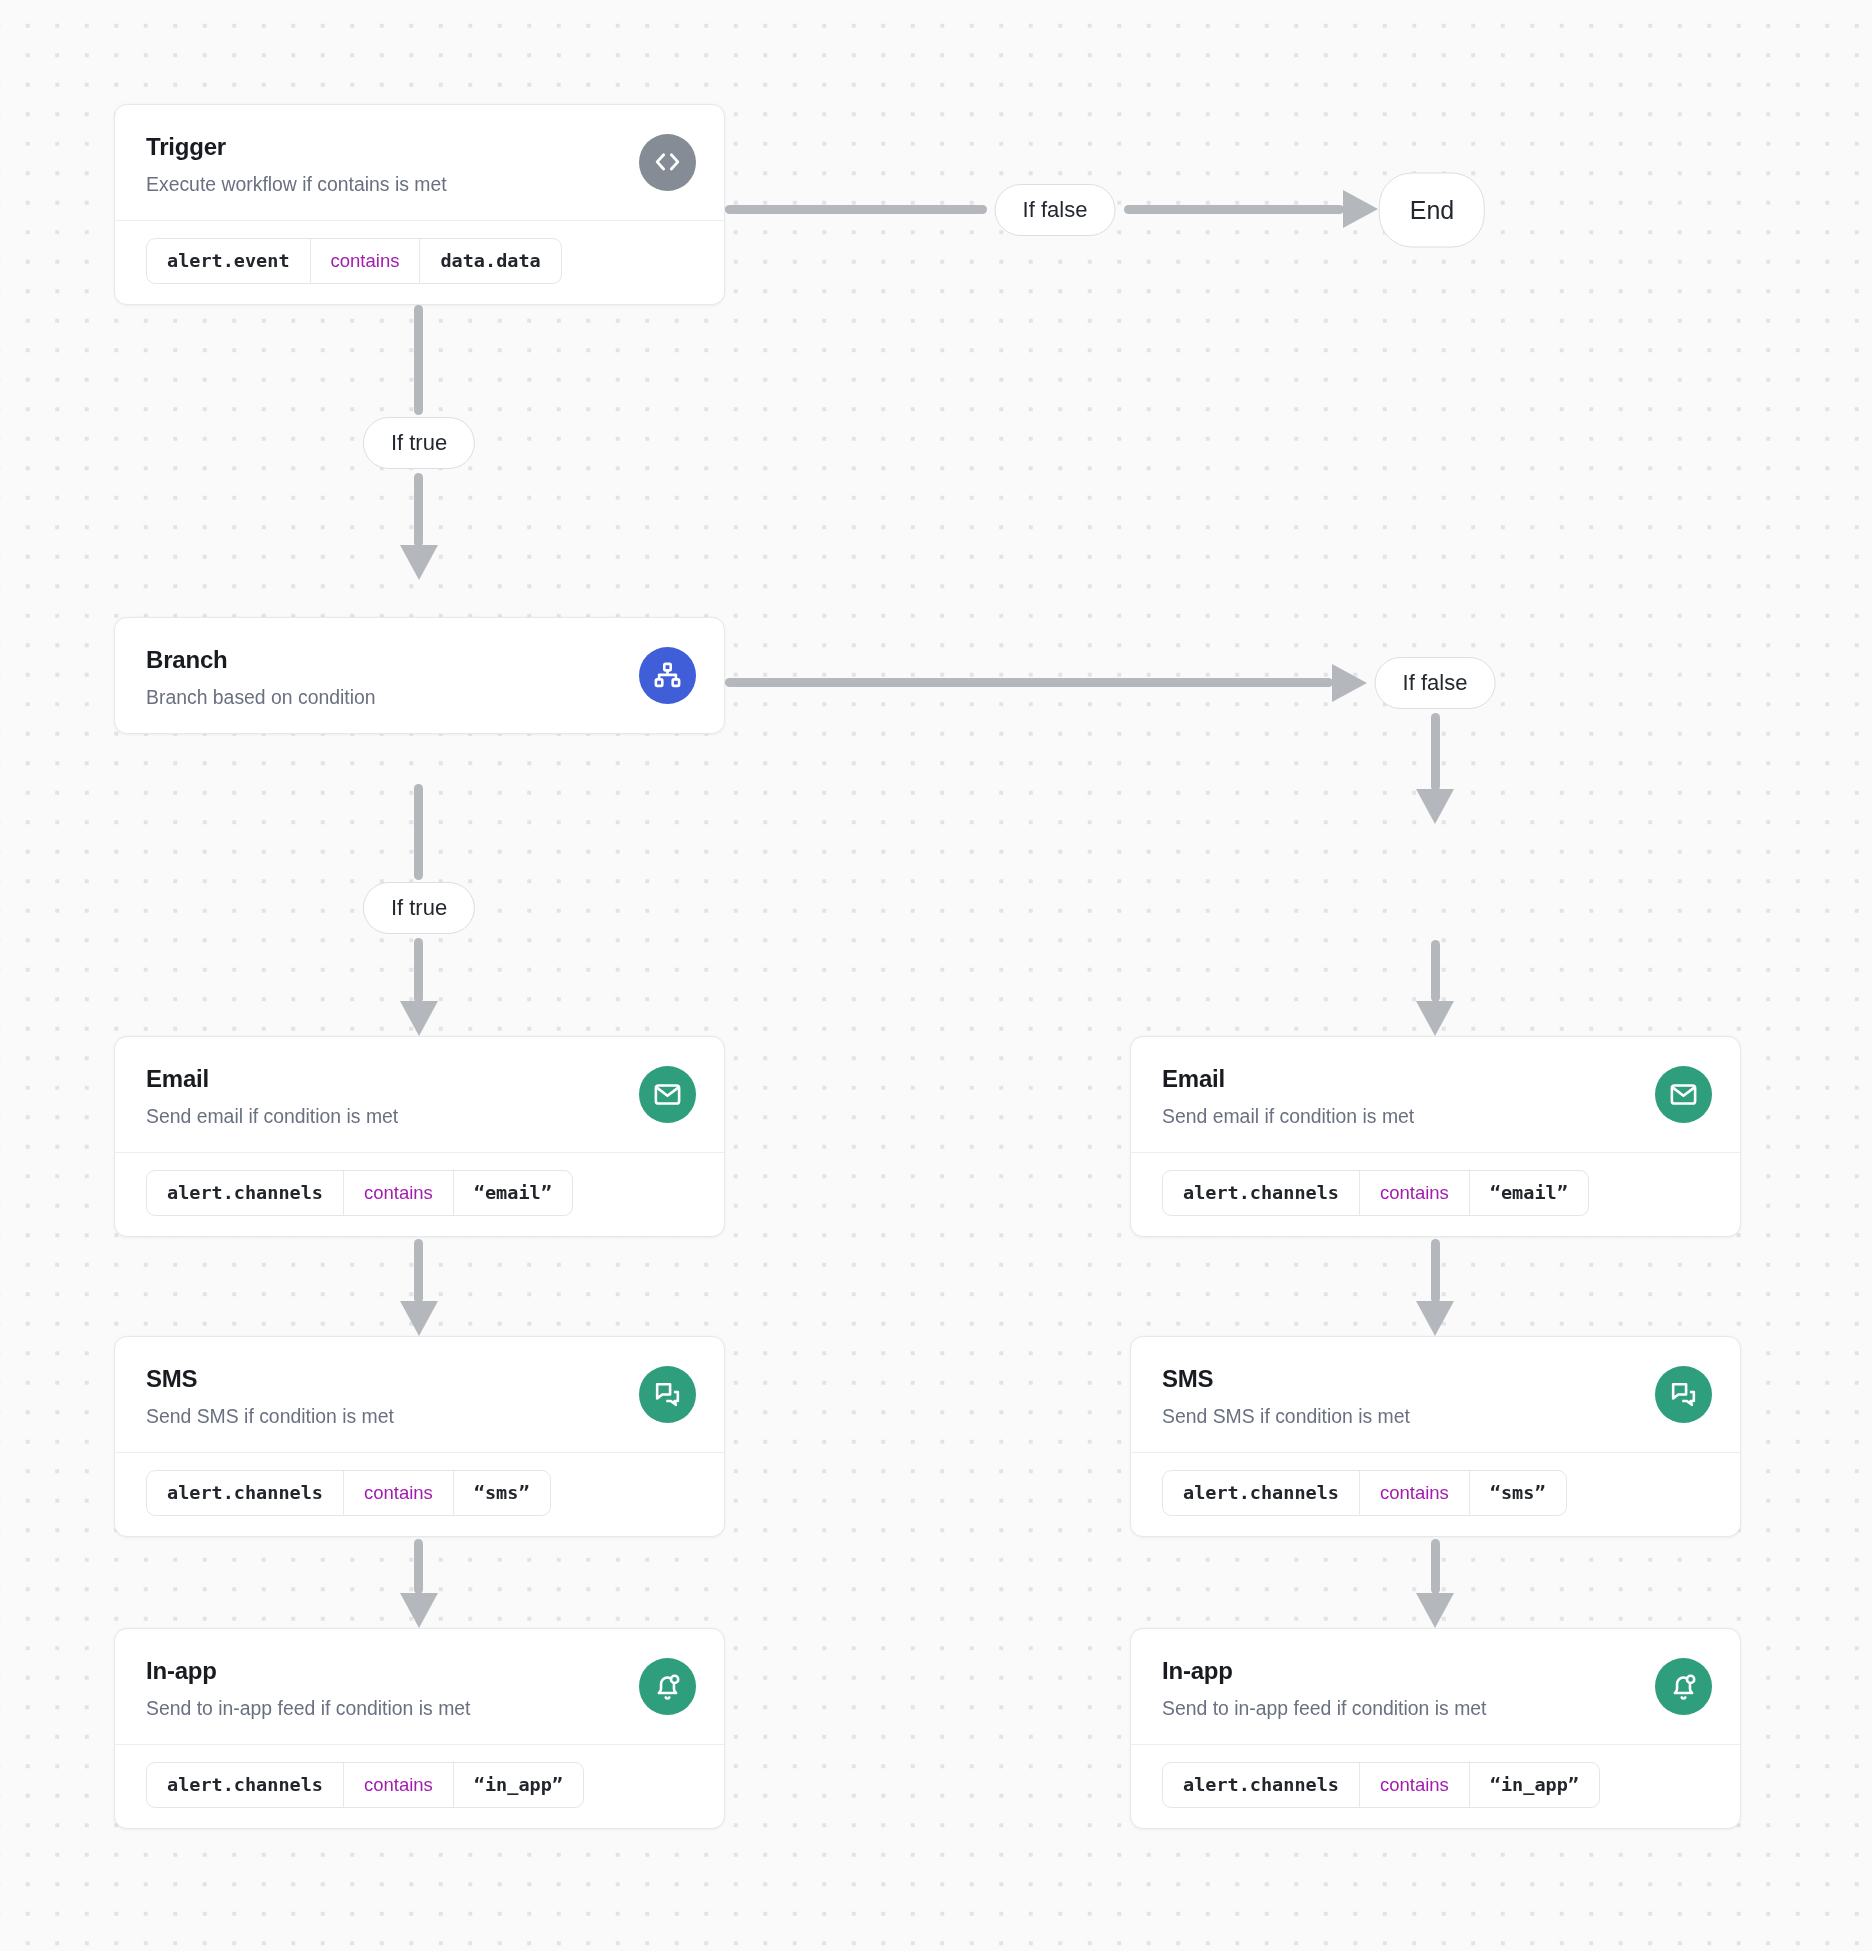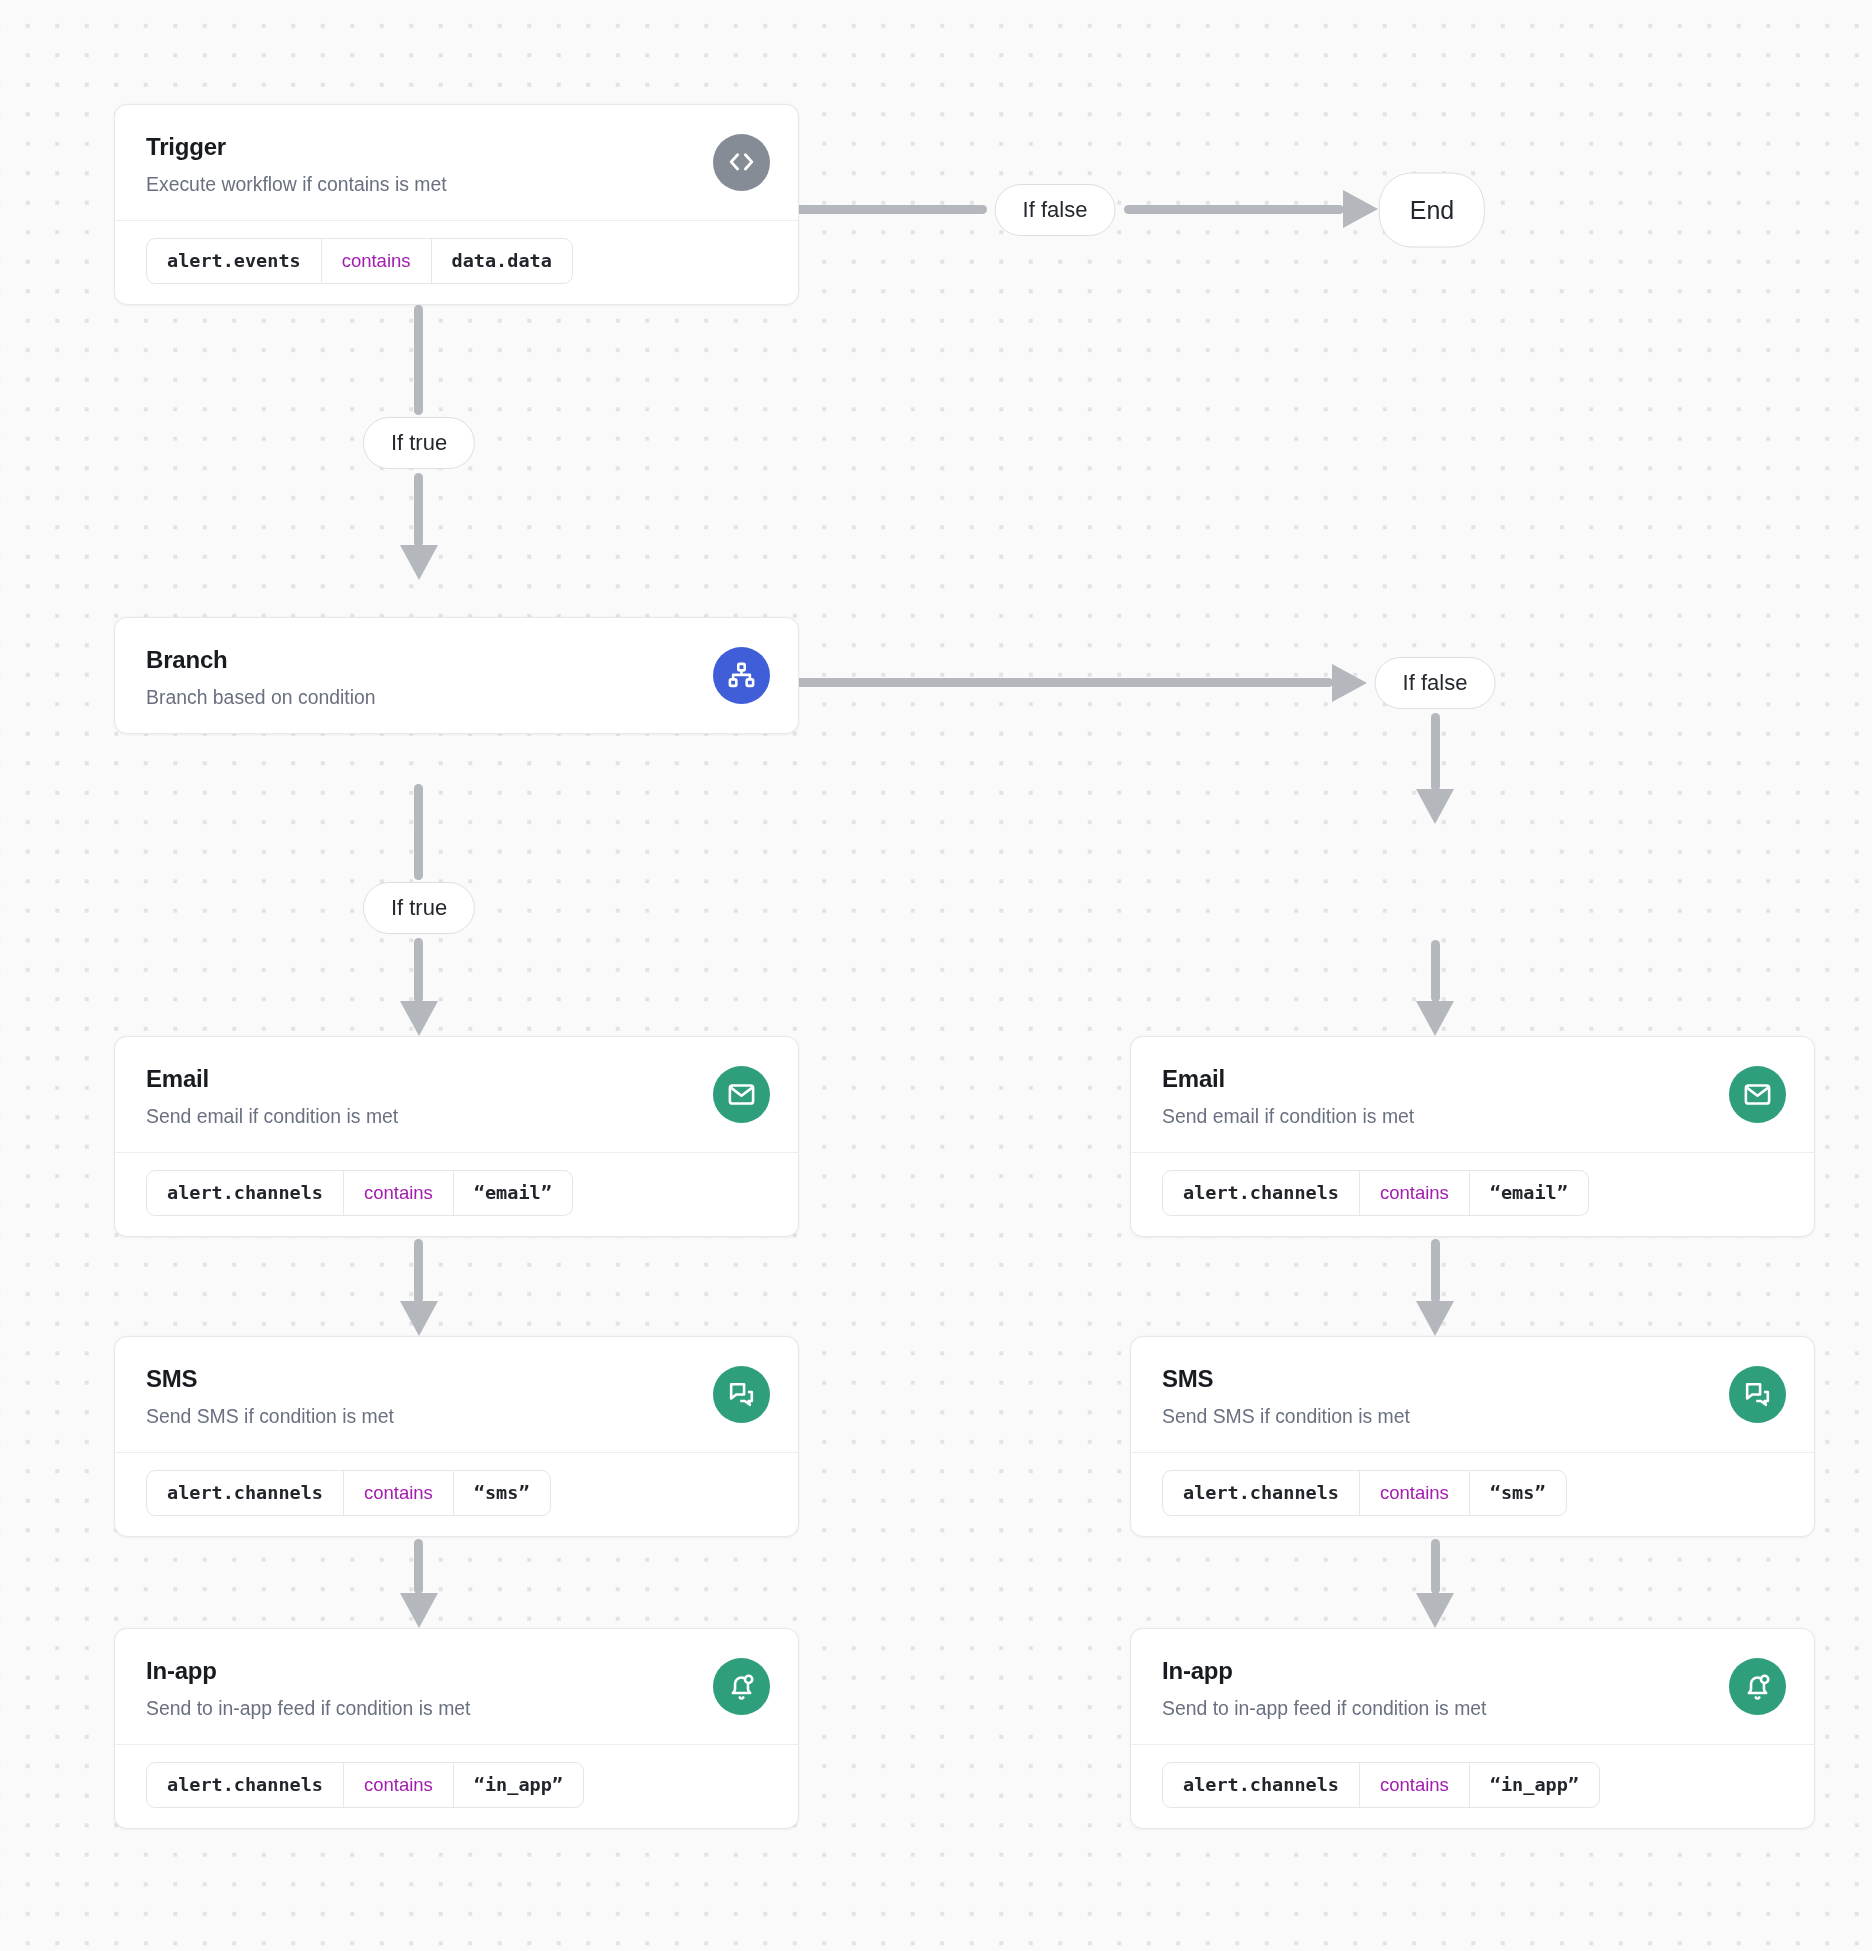--- a/index.html
+++ b/index.html
@@ -6,21 +6,21 @@
   html,body { background:#fafafa; }
   #canvas {
     position:relative; width:1873px; height:1952px; overflow:hidden;
     font-family:"Liberation Sans", sans-serif;
     background-color:#fafafa;
     background-image:radial-gradient(circle, #e2e3e7 2.3px, transparent 2.4px);
     background-size:29.5px 29.5px;
     background-position:13px 11px;
   }
   .card {
-    position:absolute; width:685px; background:#ffffff;
+    position:absolute; width:611px; background:#ffffff;
     border:0.9px solid #e7e8ec; border-radius:13px;
     box-shadow:0 0.9px 2.8px rgba(16,24,40,.05);
   }
   .card-head { position:relative; padding:28px 102px 24px 31px; }
   .card-title { font-size:24px; font-weight:700; color:#181b20; letter-spacing:-0.2px; }
   .card-sub { margin-top:12px; font-size:19.4px; color:#697080; }
   .icon-circle {
     position:absolute; top:29px; right:28px; width:57px; height:57px;
     border-radius:50%; display:flex; align-items:center; justify-content:center;
   }
@@ -103,21 +103,21 @@
       <div class="card-sub">Execute workflow if contains is met</div>
       <div class="icon-circle" style="background: rgb(133, 140, 149);">
         <svg viewBox="0 0 24 24" fill="none" stroke="#fff" stroke-width="2.2" stroke-linecap="round" stroke-linejoin="round">
           <path d="M9 6 4 11.5 9 17"></path>
             <path d="M15 6 20 11.5 15 17"></path>
         </svg>
       </div>
     </div>
     <div class="card-cond">
       <div class="chip">
-        <span class="chip-code">alert.events</span>
+        <span class="chip-code">alert.event</span>
         <span class="chip-op">contains</span>
         <span class="chip-code">data.data</span>
       </div>
     </div>
   </div>
 
   <div class="card" style="left:114px;top:581px;margin-top:36px;">
     <div class="card-head">
       <div class="card-title">Branch</div>
       <div class="card-sub">Branch based on condition</div>

